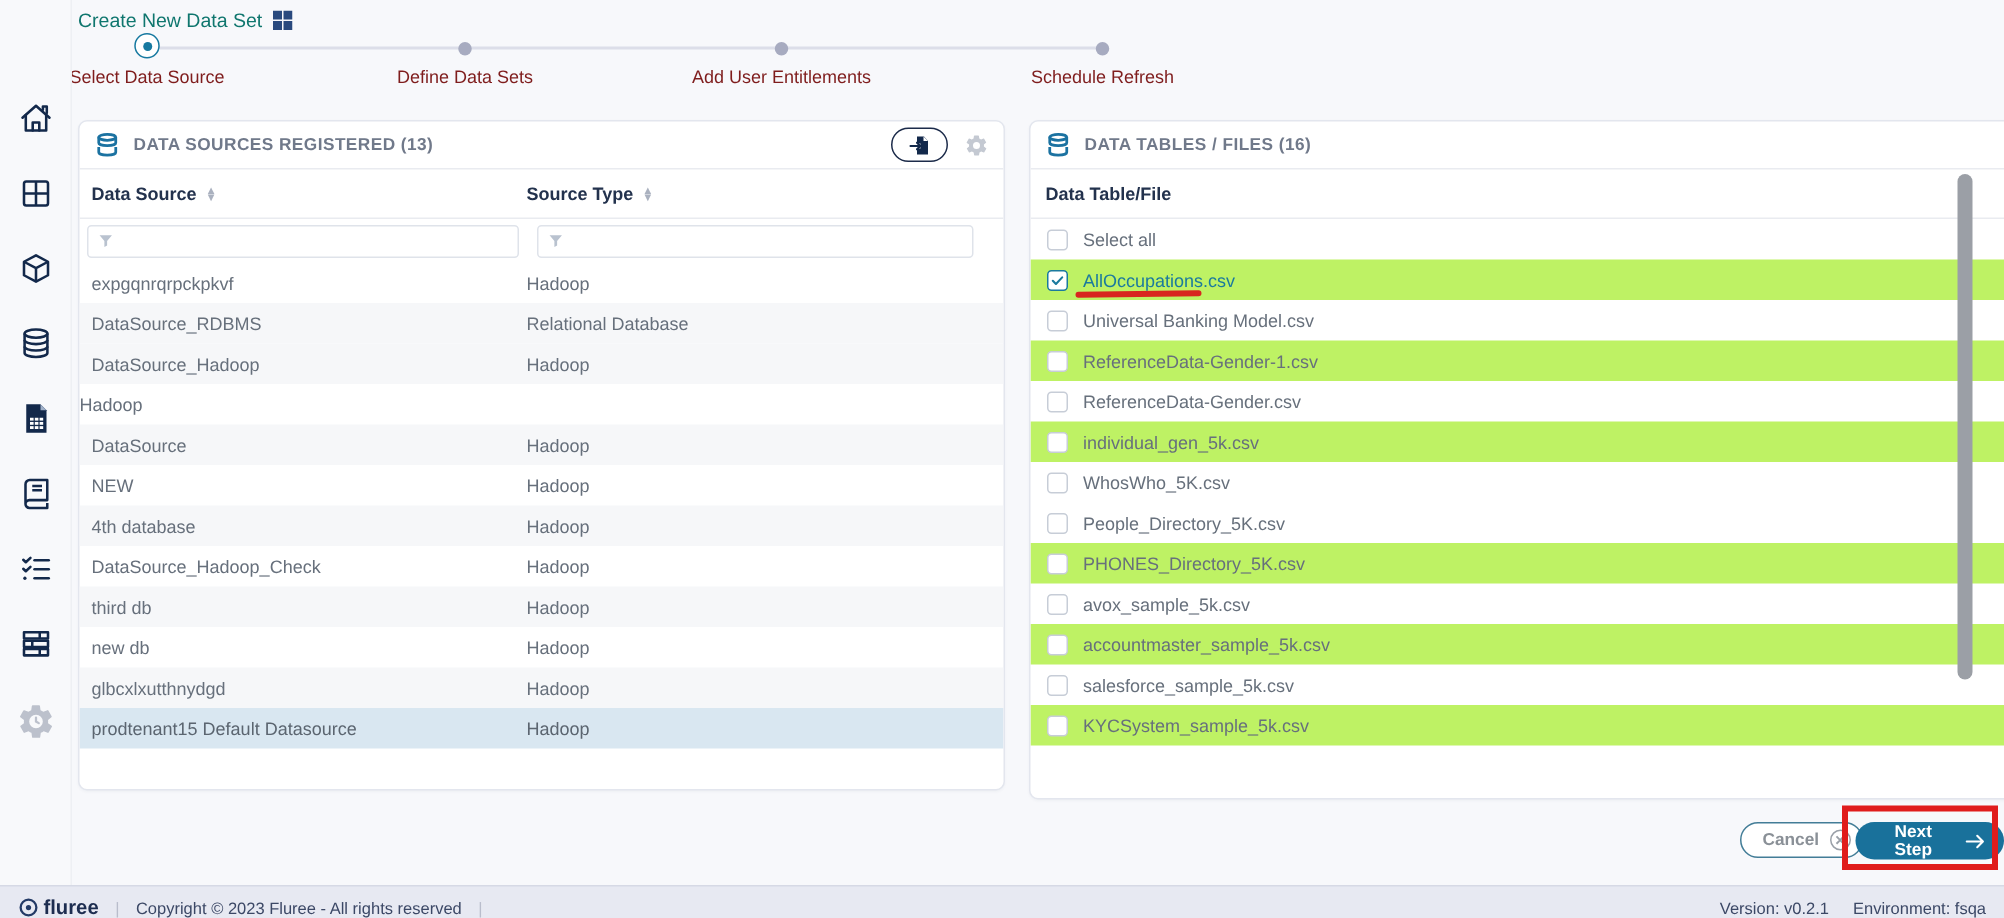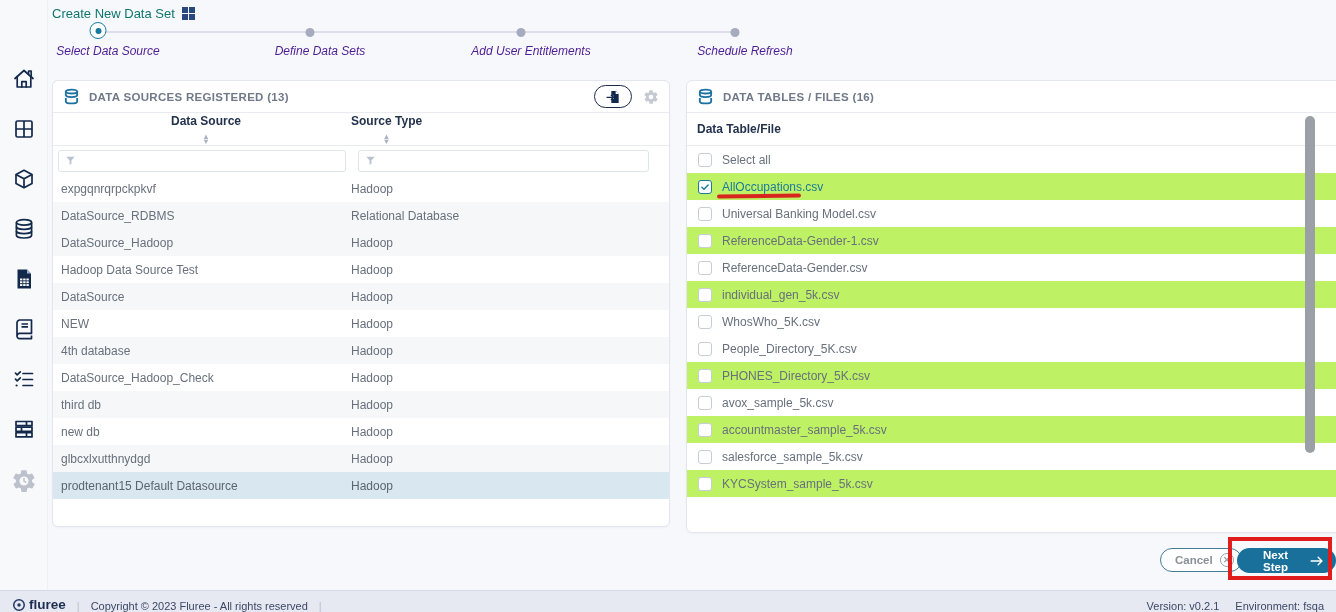--- a/index.html
+++ b/index.html
@@ -11,34 +11,34 @@
   .side-item { position:absolute; left:11px; width:26px; height:26px; display:flex; align-items:center; justify-content:center; cursor:pointer; }
 
   
   .wizard-title { position:absolute; left:52px; top:6px; font-size:13px; font-weight:normal; color:#0f766e; display:flex; align-items:center; gap:7px; }
   .stepper-line { position:absolute; left:98px; top:31px; width:637px; height:2px; background:#dcdee9; }
   .step { position:absolute; top:0; }
   .step .marker { position:absolute; top:24px; left:0; transform:translateX(-50%); }
   .step .dot-inactive { width:9px; height:9px; border-radius:50%; background:#a7abc0; margin-top:4px; }
   .step .dot-active { width:17px; height:17px; border-radius:50%; border:1.6px solid #1779a0; background:#fff; display:flex; align-items:center; justify-content:center; }
   .step .dot-active::after { content:""; width:6px; height:6px; border-radius:50%; background:#1779a0; }
-  .step .lbl { position:absolute; top:44px; left:10px; transform:translateX(-50%); white-space:nowrap; font-size:12px; color:#4c1d95;font-style:italic; }
+  .step .lbl { position:absolute; top:44px; left:0; transform:translateX(-50%); white-space:nowrap; font-size:12px; color:#7f1d1d; }
 
   
   .panel { position:absolute; background:#fff; border:1px solid #e3e6ee; border-radius:6px; box-shadow:0 1px 2px rgba(30,40,70,.04); overflow:hidden; }
   .panel-left  { left:52px;  top:80px; width:618px; height:447px; }
   .panel-right { left:686px; top:80px; width:724px; height:453px; }
   .panel-head { height:32px; display:flex; align-items:center; padding:0 10px; border-bottom:1px solid #e9ebf0; }
   .panel-head .ptitle { font-size:11.5px; font-weight:bold; color:#70798a; letter-spacing:.3px; margin-left:9px; }
   .spacer { flex:1; }
   .pill-btn { width:38px; height:23px; border:1.6px solid #1c2b4a; border-radius:12px; background:#fff; display:flex; align-items:center; justify-content:center; cursor:pointer; }
   .gear-btn { margin-left:11px; cursor:pointer; display:flex; }
 
   .cols-head { height:33px; display:flex; align-items:center; border-bottom:1px solid #e9ebf0; }
-  .th { display:flex; align-items:center; gap:6px; font-size:12px; font-weight:bold; color:#23324d; cursor:pointer;flex-direction:column; }
+  .th { display:flex; align-items:center; gap:6px; font-size:12px; font-weight:bold; color:#23324d; cursor:pointer; }
   .th1 { width:298px; padding-left:8px; }
   .sort { display:flex; flex-direction:column; line-height:5px; font-size:7.5px; color:#aab1bf; }
 
   .filter-row { height:29px; display:flex; align-items:center; padding-left:5px; }
   .filter-box { height:22px; border:1px solid #dfe3ea; border-radius:3px; display:flex; align-items:center; padding:0 6px; gap:5px; background:#fff; }
   .fb1 { width:288px; } .fb2 { width:291px; margin-left:12px; }
   .filter-box input { border:none; outline:none; flex:1; font-size:11px; font-family:"Liberation Sans",sans-serif; color:#6b7280; background:transparent; }
 
   .trow { display:flex; align-items:center; height:27px; font-size:12px; color:#67707c; cursor:pointer; }
   .trow.alt { background:#f6f7f9; }
@@ -249,21 +249,20 @@
       </div>
       <div class="trow alt">
         <div class="tc1">DataSource_RDBMS</div>
         <div class="tc2">Relational Database</div>
       </div>
       <div class="trow alt">
         <div class="tc1">DataSource_Hadoop</div>
         <div class="tc2">Hadoop</div>
       </div>
       <div class="trow">
-        <div class="tc1">Hadoop Data Source Test</div>
         <div class="tc2">Hadoop</div>
       </div>
       <div class="trow alt">
         <div class="tc1">DataSource</div>
         <div class="tc2">Hadoop</div>
       </div>
       <div class="trow">
         <div class="tc1">NEW</div>
         <div class="tc2">Hadoop</div>
       </div>

